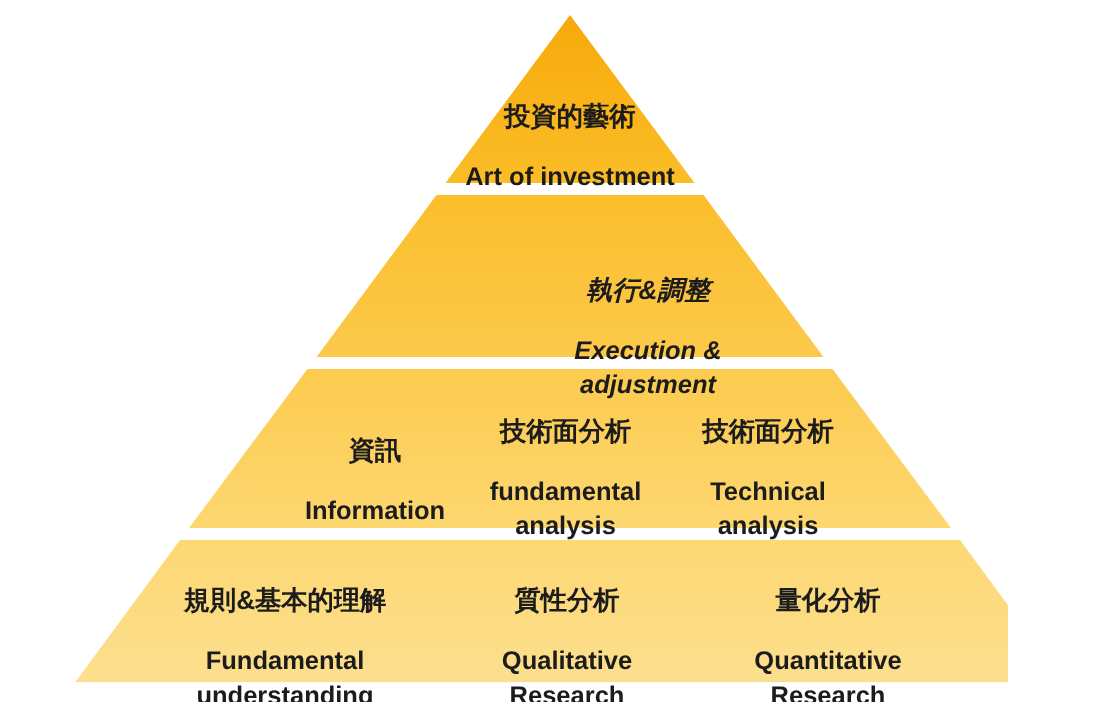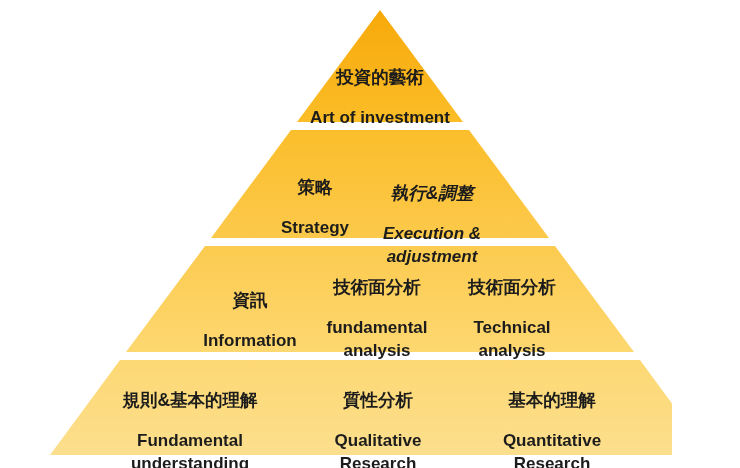--- a/index.html
+++ b/index.html
@@ -78,24 +78,20 @@
   <div class="tier tier1"></div>
   <div class="tier tier2"></div>
   <div class="tier tier3"></div>
   <div class="tier tier4"></div>
 
   <div class="block b-t1">
     <div class="zh">投資的藝術</div>
     <div class="en">Art of investment</div>
   </div>
 
-  <div class="block b-t2-1">
-    <div class="zh">策略</div>
-    <div class="en">Strategy</div>
-  </div>
   <div class="block b-t2-2">
     <div class="zh">執行&amp;調整</div>
     <div class="en">Execution &amp;
 adjustment</div>
   </div>
 
   <div class="block b-t3-1">
     <div class="zh">資訊</div>
     <div class="en">Information</div>
   </div>
@@ -114,18 +110,18 @@
     <div class="zh">規則&amp;基本的理解</div>
     <div class="en">Fundamental
 understanding</div>
   </div>
   <div class="block b-t4-2">
     <div class="zh">質性分析</div>
     <div class="en">Qualitative
 Research</div>
   </div>
   <div class="block b-t4-3">
-    <div class="zh">基本的理解</div>
+    <div class="zh">量化分析</div>
     <div class="en">Quantitative
 Research</div>
   </div>
 
 </div>
 
 </body></html>

